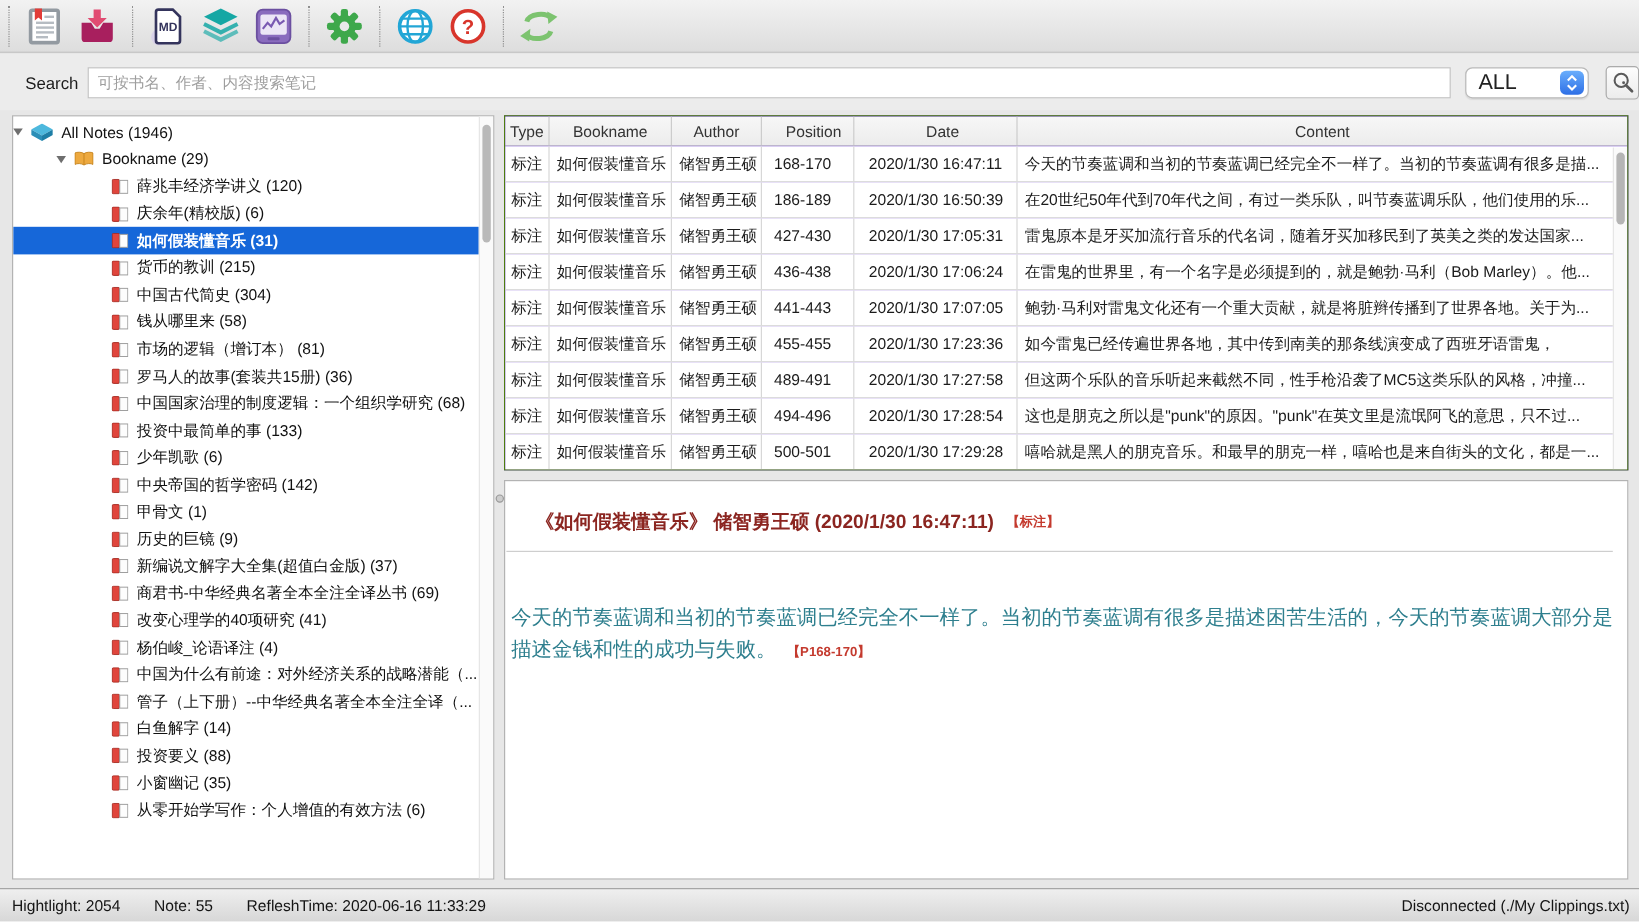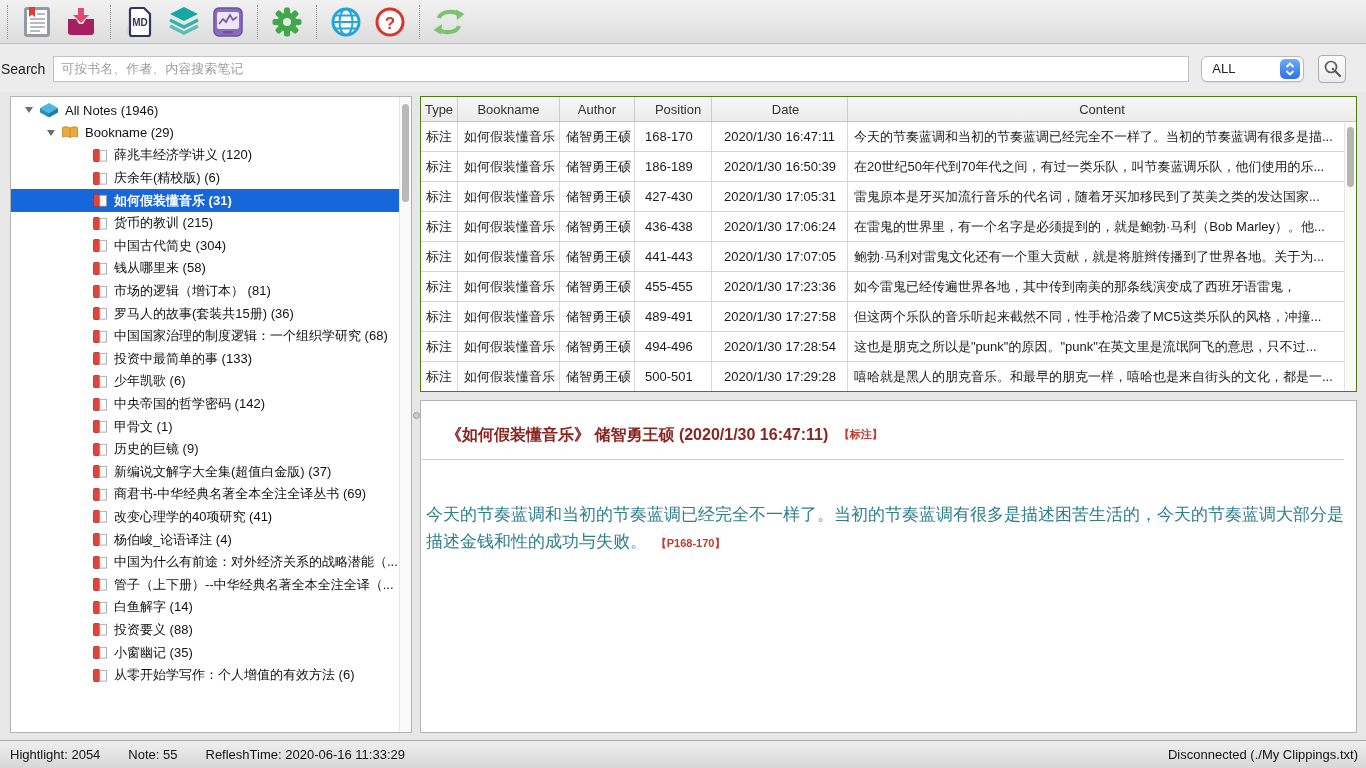--- a/index.html
+++ b/index.html
@@ -12,40 +12,40 @@
              background:linear-gradient(#f2f2f2,#dddddd); border-bottom:1px solid #c0c0c0;
              display:flex; align-items:center; }
   .tb-sep { width:0; height:34px; border-left:1px dotted #8f8f8f; margin:0 7px; }
   .tb-btn { width:44px; height:40px; background:transparent; border:none; display:flex;
             align-items:center; justify-content:center; cursor:default; }
   .tb-btn svg { width:36px; height:36px; }
 
   
   .searchrow { position:absolute; left:0; top:45px; width:1366px; height:47px; background:#ececec;
                display:flex; align-items:center; }
-  .search-label { font-size:14px; color:#1c1c1c; margin-left:1px; }
+  .search-label { font-size:14px; color:#1c1c1c; margin-left:21px; }
   .search-input { margin-left:8px; width:1136px; height:26px; border:1px solid #c2c2c2; background:#fff;
                   font-size:13px; padding:0 7px; font-family:inherit; }
   .search-input::placeholder { color:#9e9e9e; }
   .filter-select { margin-left:12px; width:103px; height:26px; background:#fff; border:1px solid #b9b9b9;
                    border-radius:6px; display:flex; align-items:center; box-shadow:0 1px 1px rgba(0,0,0,.08); }
-  .filter-select .fs-val { flex:1; font-size:13px; color:#222; padding-left:10px; }
+  .filter-select .fs-val { flex:1; font-size:18px; color:#222; padding-left:10px; }
   .fs-stepper { width:20px; height:20px; margin-right:3px; border-radius:5px;
                 background:linear-gradient(#6aaefc,#2e6fe6); display:flex; align-items:center; justify-content:center; }
   .search-btn { margin-left:14px; width:28px; height:28px; border:1px solid #ababab; border-radius:4px;
                 background:linear-gradient(#fdfdfd,#ececec); display:flex; align-items:center; justify-content:center; }
 
   
   .sidebar { position:absolute; left:10px; top:96px; width:402px; height:637px; background:#fff;
              border:1px solid #b3b3b3; overflow:hidden; }
   .tree { position:absolute; left:0; top:2px; right:12px; }
   .tree-row { height:22.6px; display:flex; align-items:center; font-size:13px; color:#111; white-space:nowrap; }
   .tree-row .tri { width:0; height:0; border-left:4.5px solid transparent; border-right:4.5px solid transparent;
                    border-top:6px solid #6e6e6e; margin-right:7px; }
-  .row-root { padding-left:14px; }
+  .row-root { }
   .row-group { padding-left:36px; }
   .row-book { padding-left:82px; }
   .tree-icon { margin-right:7px; flex:0 0 auto; display:inline-flex; }
   .tree-label { overflow:hidden; text-overflow:clip; }
   .tree-row.selected { background:#1667d9; color:#fff; font-weight:bold; }
   .sb-scroll { position:absolute; right:0; top:0; bottom:0; width:12px; background:#fafafa; border-left:1px solid #e6e6e6; }
   .sb-scroll .thumb { position:absolute; left:2px; top:7px; width:7px; height:98px; background:#b9b9b9; border-radius:4px; }
 
   .splitter-dot { position:absolute; left:413px; top:412px; width:7px; height:7px; border-radius:50%;
                   background:#cdcdcd; border:1px solid #9a9a9a; }

